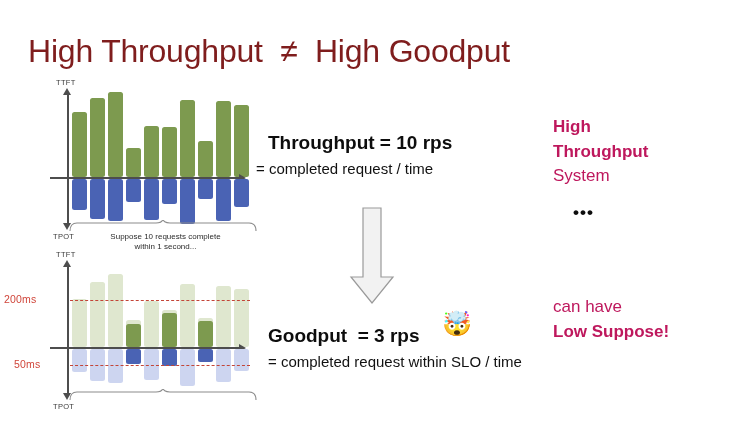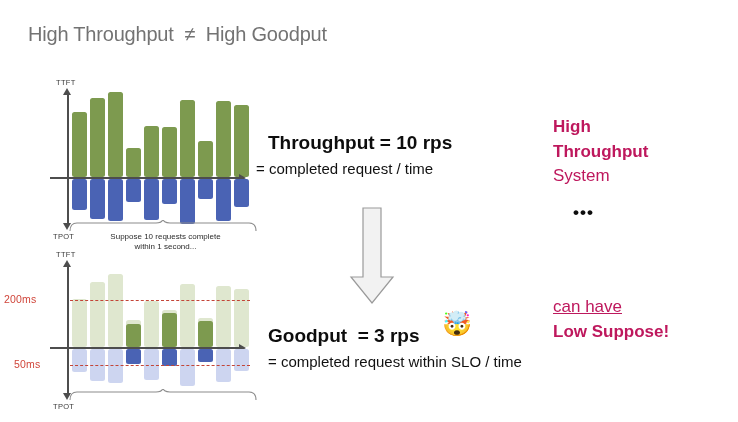--- a/index.html
+++ b/index.html
@@ -11,25 +11,25 @@
   }
   #slide {
     position: relative;
     width: 738px; height: 422px;
     background: #ffffff;
   }
 
   
   #title {
     position: absolute;
-    left: 28px; top: 23px;
-    font-size: 20px;
+    left: 28px; top: 33px;
+    font-size: 32px;
     font-weight: 400;
     letter-spacing: -0.2px;
-    color: #737373;
+    color: #7f1d1d;
     white-space: pre;
   }
 
   
   .chart {
     position: absolute;
   }
   .axis-v {
     position: absolute;
     width: 2px;
@@ -262,16 +262,16 @@
   <div class="mid-head" style="left:268px; top:325px;">Goodput  = 3 rps</div>
   <div class="emoji" style="left:442px; top:312px;">🤯</div>
   <div class="mid-sub" style="left:268px; top:353px;">
     <span>= completed request </span><b>within SLO</b><span> / time</span>
   </div>
 
   <div class="right-line bold" style="left:553px; top:117px;">High</div>
   <div class="right-line bold" style="left:553px; top:142px;">Throughput</div>
   <div class="right-line" style="left:553px; top:166px;">System</div>
   <div id="right-dots">•••</div>
-  <div class="right-line" style="left:553px; top:297px;text-decoration:underline;">can have</div>
+  <div class="right-line" style="left:553px; top:297px;">can have</div>
   <div class="right-line bold" style="left:553px; top:322px;">Low Suppose!</div>
 
 </div>
 
 </body></html>

